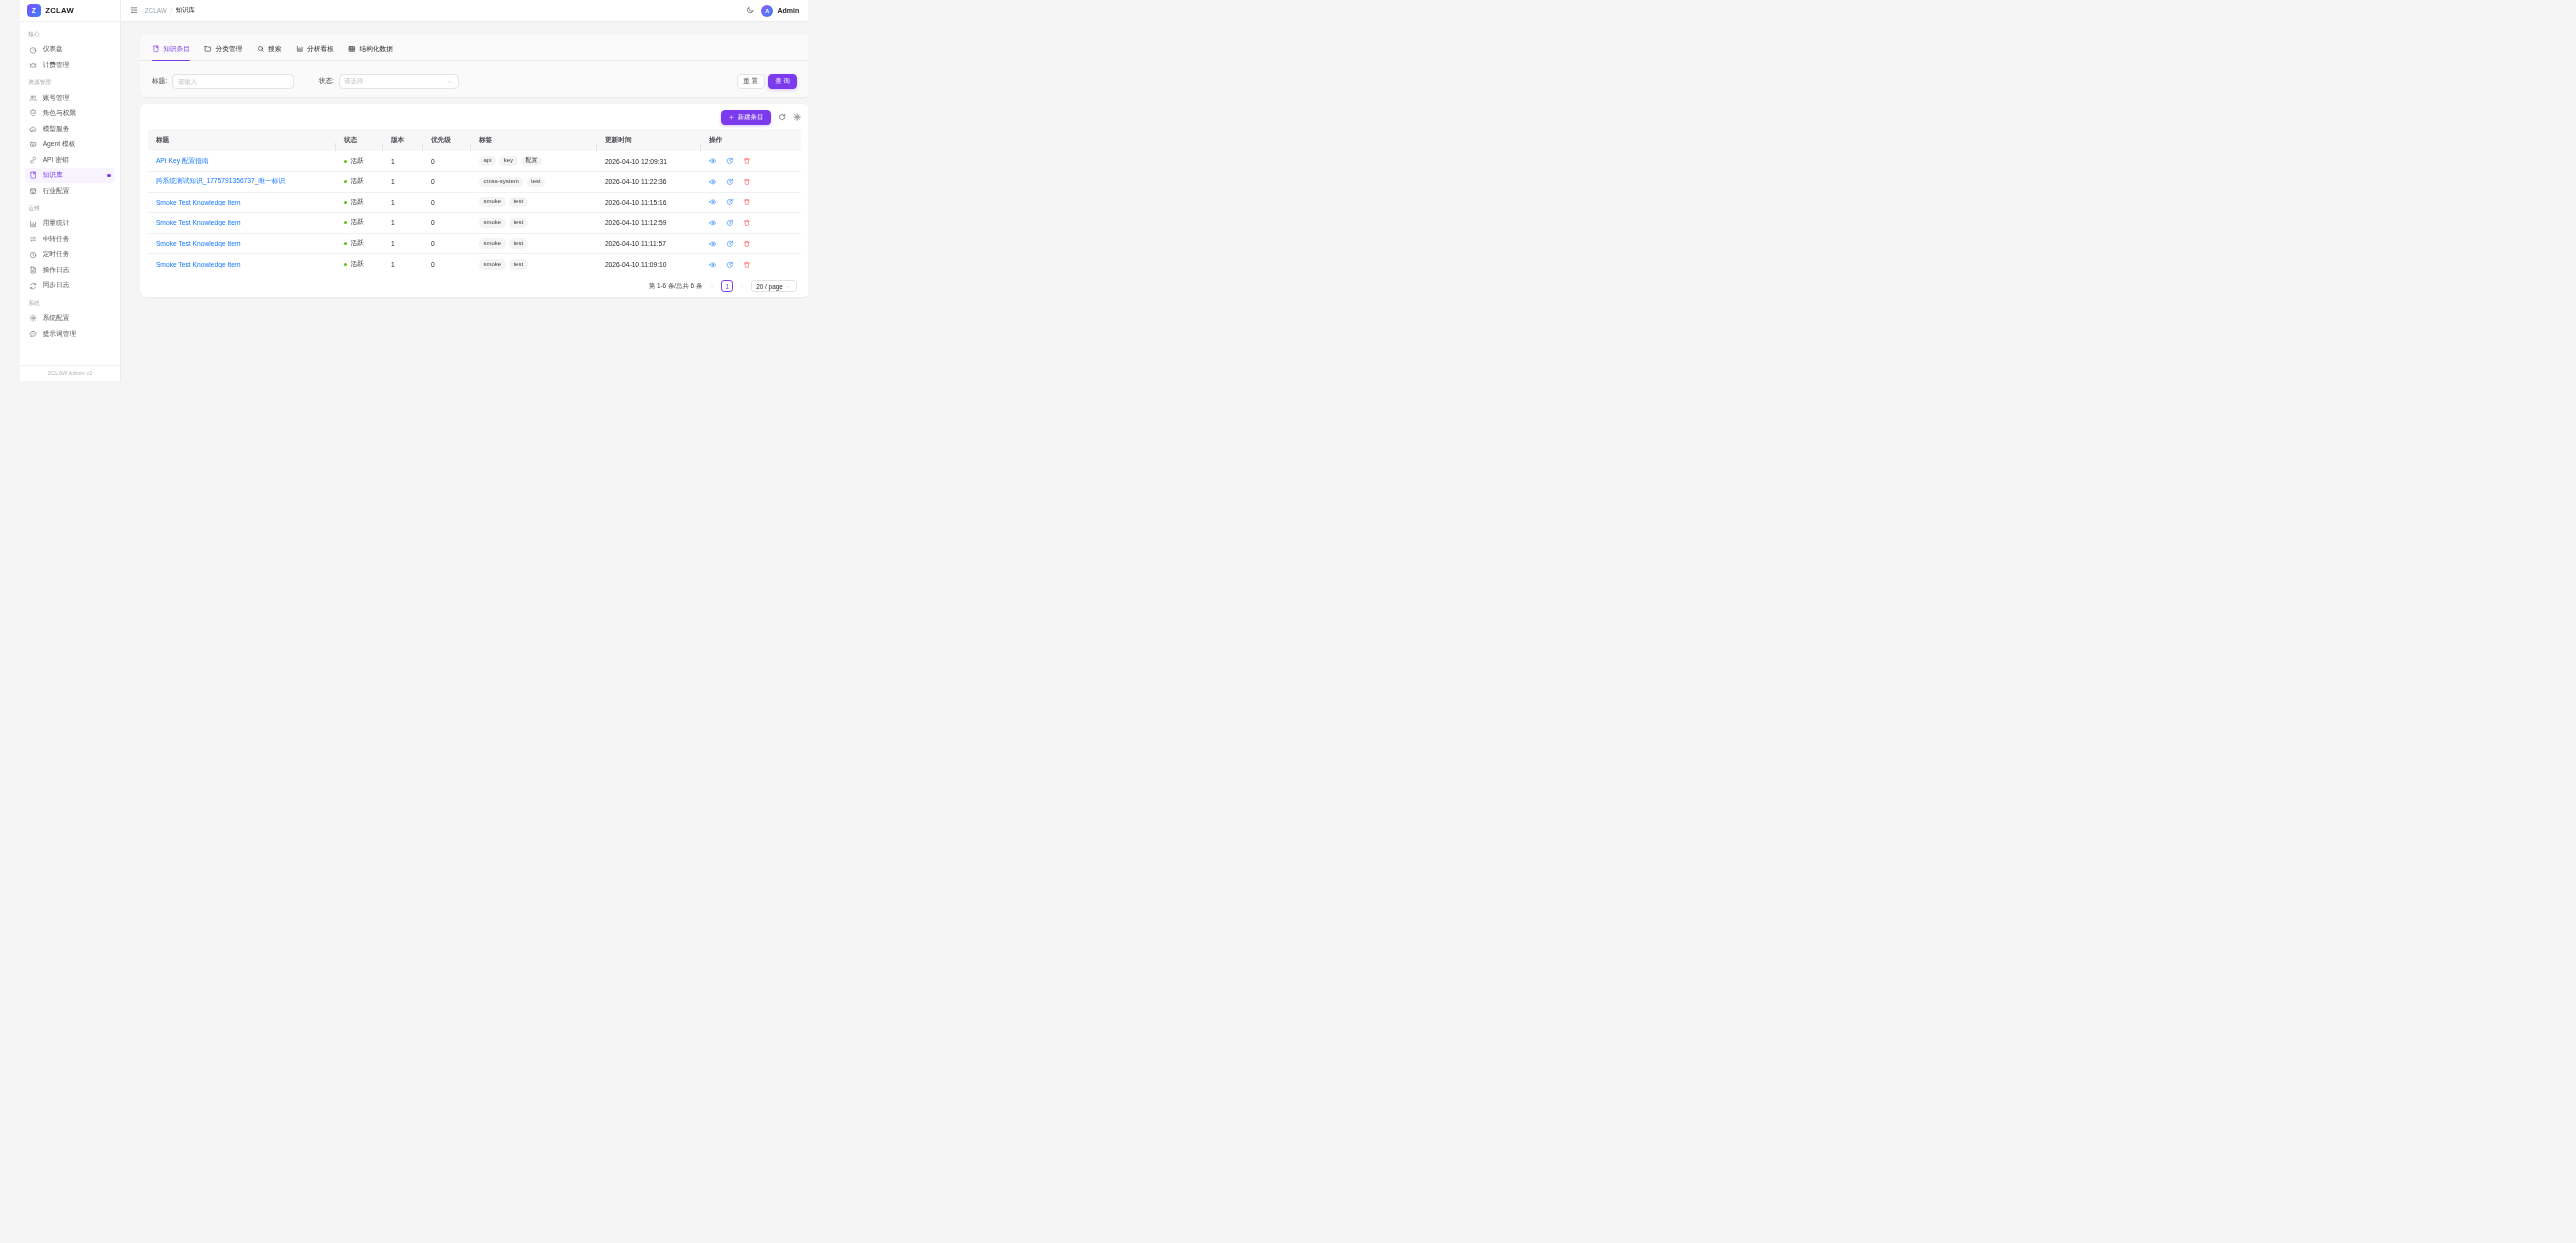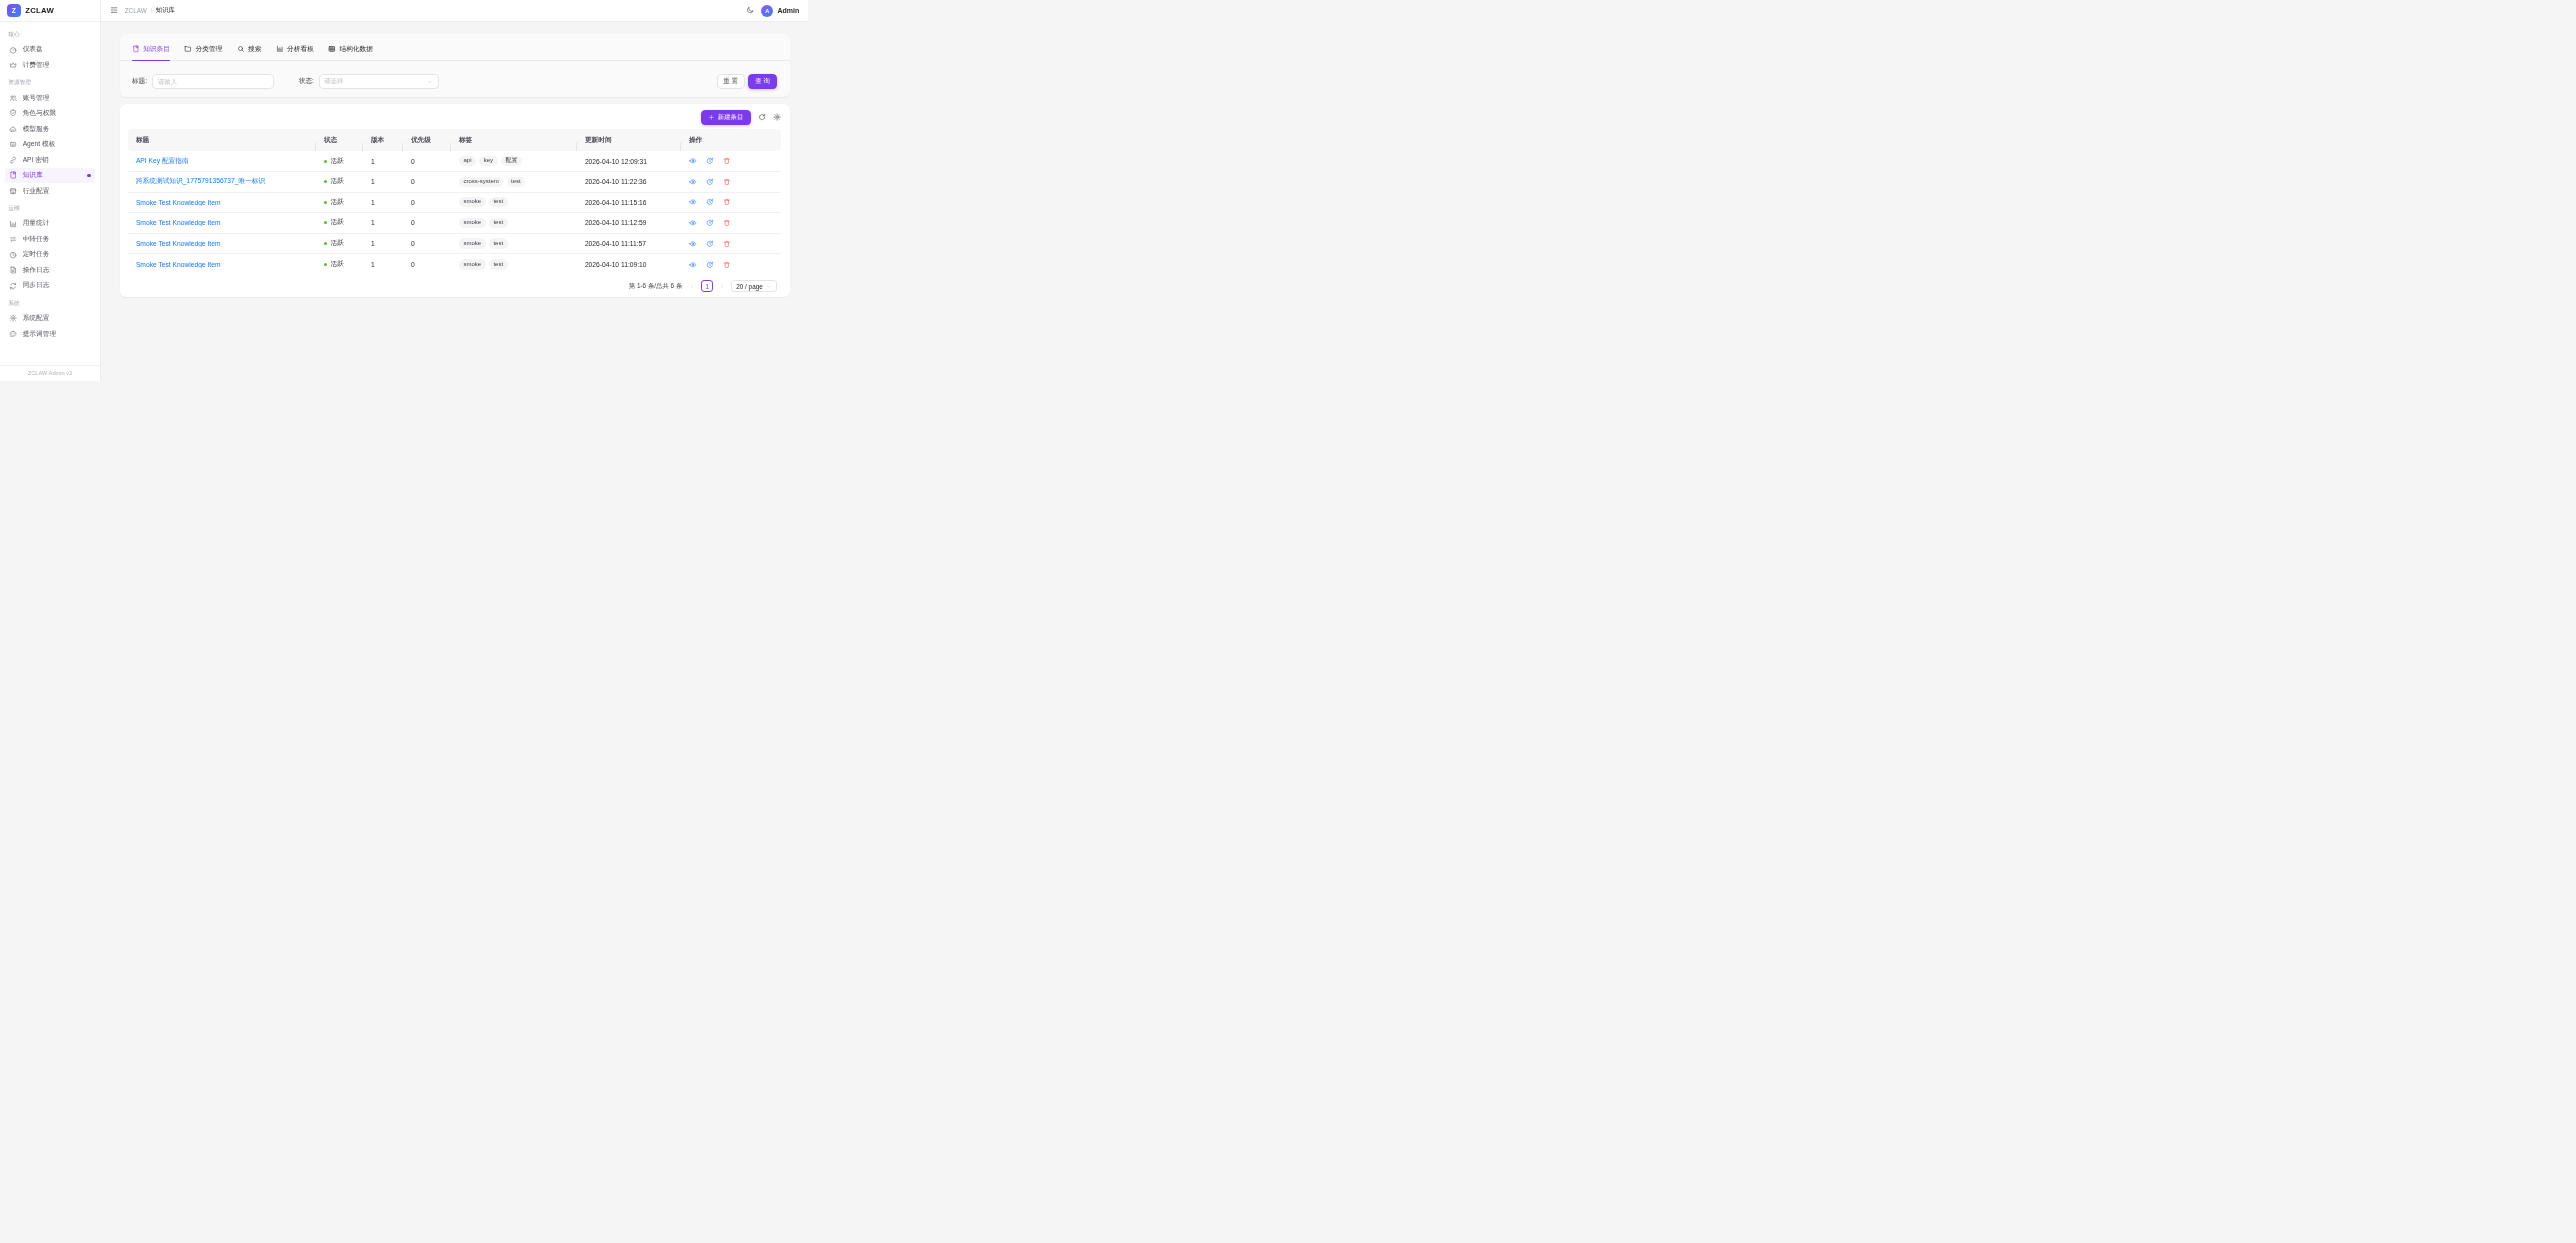--- a/index.html
+++ b/index.html
@@ -1,20 +1,20 @@
 <!DOCTYPE html>
 <html style="font-size:8.2px"><head>
 <meta charset="utf-8">
 <style>
   * { margin:0; padding:0; box-sizing:border-box; }
   html,body { width:808px; height:381px; }
   body { font-family:"Liberation Sans", sans-serif; font-size:6.7px; color:#27272a; background:#f5f5f6; overflow:hidden; }
   .icn { width:1em; height:1em; display:block; }
 
-  .app { position:relative; width:808px; height:381px; display:flex; }
+  .app { position:relative; width:808px; height:381px; display:flex;padding-left:20px; }
 
   
   .sidebar { width:101px; height:100%; background:#fff; border-right:0.5px solid #ececef; display:flex; flex-direction:column; flex-shrink:0; }
   .logo-row { height:21.6px; display:flex; align-items:center; gap:4.6px; padding:0 7.2px; border-bottom:0.5px solid #f1f1f3; }
   .logo-badge { width:13.4px; height:13.4px; border-radius:4.1px; background:linear-gradient(135deg,#7c4dff 0%,#3b82f6 100%); color:#fff; font-weight:bold; font-size:6.7px; display:flex; align-items:center; justify-content:center; }
   .logo-name { font-size:7.7px; font-weight:bold; letter-spacing:0.3px; color:#18181b; }
   .nav { flex:1; padding:3.1px 5.2px 0; overflow:hidden; }
   .nav-section-label { font-size:5.7px; color:#a1a1aa; padding:6.2px 3.1px 3.1px; }
   .nav-item { height:15.5px; display:flex; align-items:center; gap:5.2px; padding:0 4.1px; border-radius:4.1px; color:#52525b; cursor:pointer; font-size:6.7px; }
   .nav-item .icn { font-size:8.2px; color:#71717a; }

